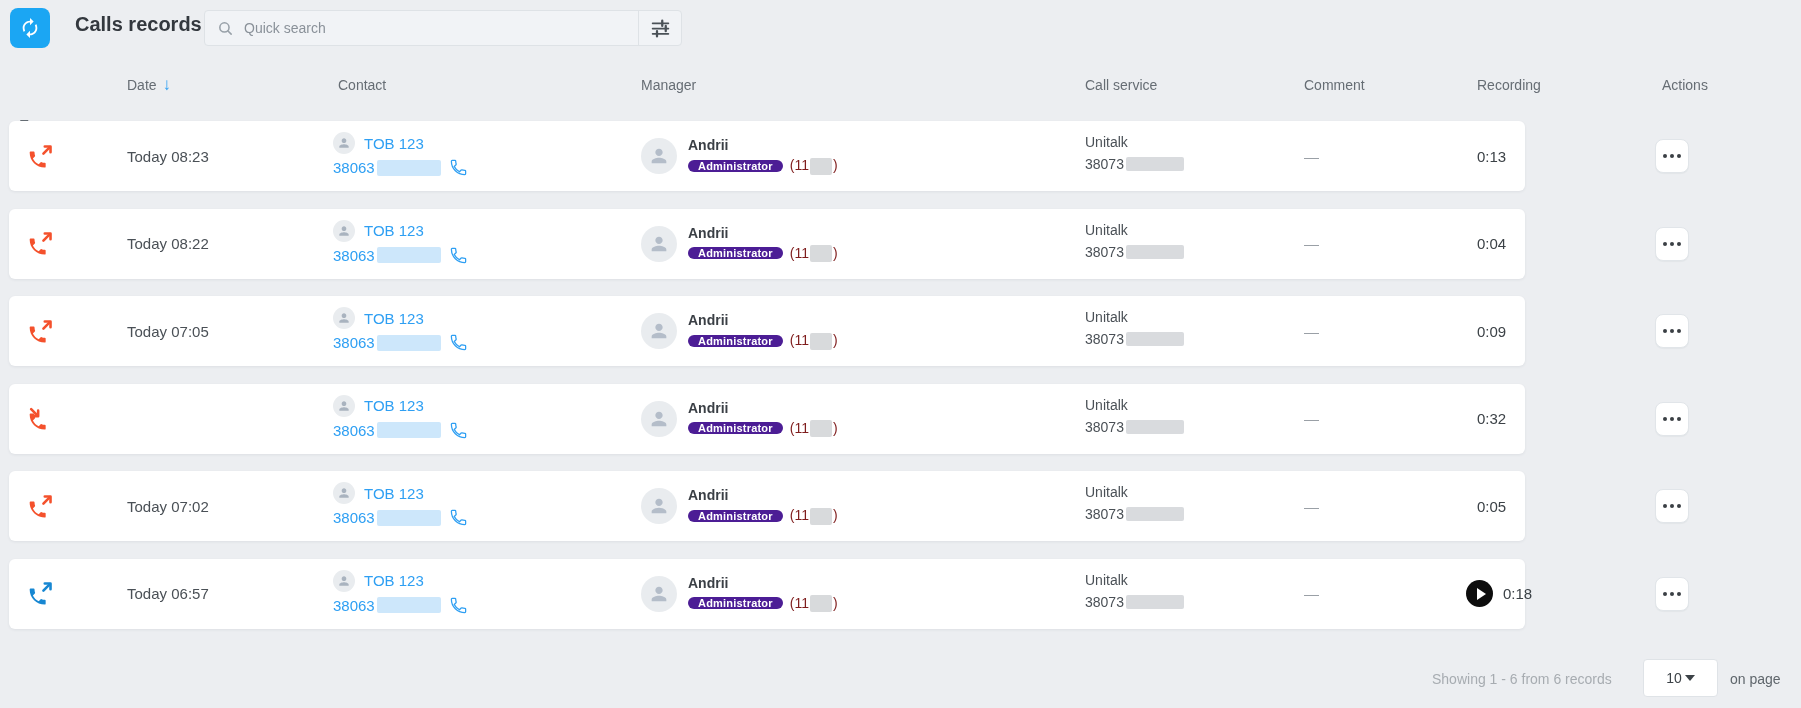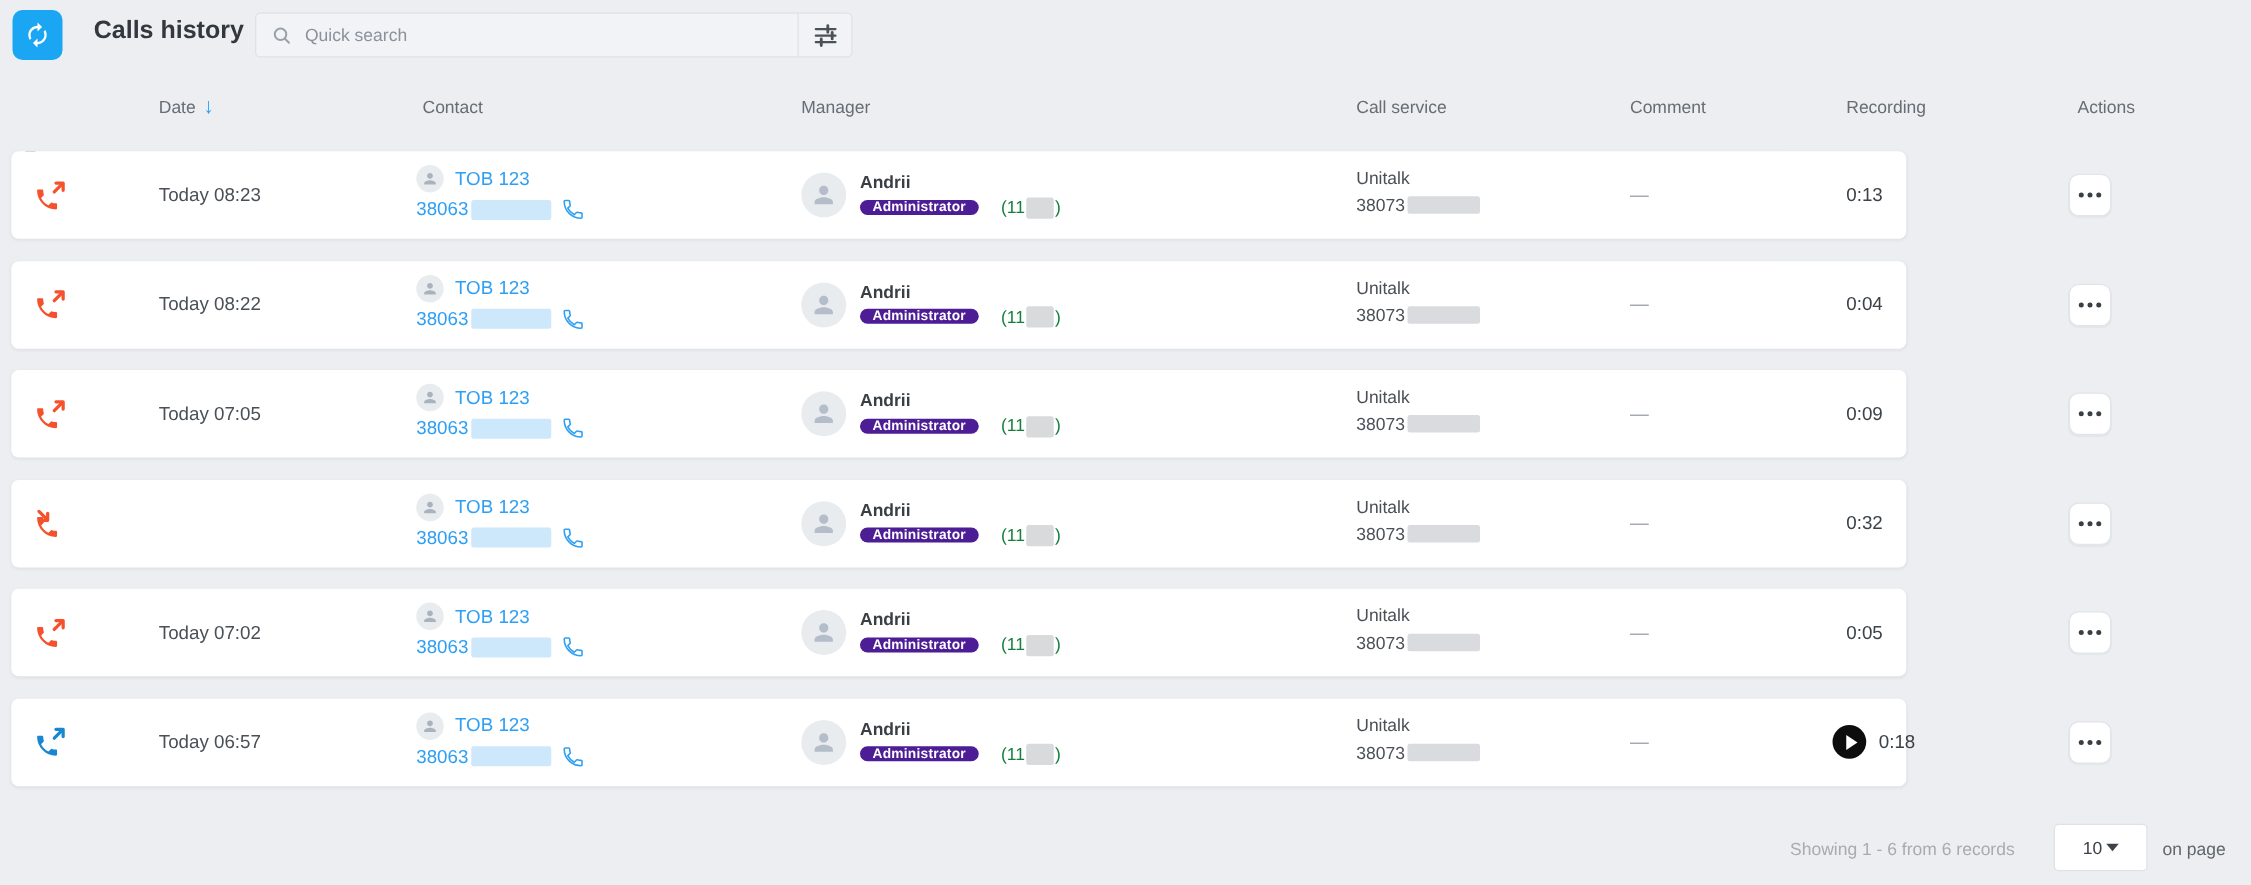--- a/index.html
+++ b/index.html
@@ -69,21 +69,21 @@
   .phone-link{margin-left:8px;display:inline-flex;cursor:pointer;color:#2e9ff3;}
 
   .cell-manager{left:632px;top:0;bottom:0;display:flex;align-items:center;}
   .manager-info{margin-left:11px;}
   .manager-name{font-size:14px;font-weight:bold;color:#3a3f45;}
   .manager-line2{margin-top:4px;display:flex;align-items:center;}
   .role-badge{
     background:#4c1d95;color:#ffffff;font-size:11px;font-weight:bold;
     padding:0 10px;border-radius:10px;letter-spacing:.2px;
   }
-  .manager-number{font-size:14px;color:#15803d;margin-left:18px;white-space:nowrap;}
+  .manager-number{font-size:14px;color:#7f1d1d;margin-left:7px;white-space:nowrap;}
 
   .cell-service{left:1076px;top:13px;font-size:14px;color:#4a5056;}
   .service-line2{margin-top:6px;display:flex;align-items:center;}
 
   .cell-comment{left:1295px;top:0;bottom:0;display:flex;align-items:center;font-size:15px;color:#9aa0a6;}
 
   .cell-recording{left:1457px;top:0;bottom:0;display:flex;align-items:center;}
   .cell-recording.no-play{padding-left:11px;}
   .play-button{
     width:27px;height:27px;border-radius:50%;background:#0d0d0d;border:none;cursor:pointer;
@@ -119,21 +119,21 @@
 </head>
 <body>
 
 <button class="abs refresh-btn">
   <span style="display:flex;">
     <svg width="22" height="22" viewBox="0 0 24 24" fill="#ffffff">
         <path d="M12 6v3l4-4-4-4v3c-4.42 0-8 3.58-8 8 0 1.57.46 3.03 1.24 4.26L6.7 14.8c-.45-.83-.7-1.79-.7-2.8 0-3.31 2.69-6 6-6zm6.76 1.74L17.3 9.2c.44.84.7 1.79.7 2.8 0 3.31-2.69 6-6 6v-3l-4 4 4 4v-3c4.42 0 8-3.58 8-8 0-1.57-.46-3.03-1.24-4.26z"></path>
       </svg>
   </span>
 </button>
-<div class="abs page-title">Calls history</div>
+<div class="abs page-title">Calls records</div>
 
 <div class="abs search-box">
   <span class="mag">
     <svg width="17" height="17" viewBox="0 0 24 24" fill="none" stroke="#98a0a8" stroke-width="2.2" stroke-linecap="round">
         <circle cx="10.5" cy="10.5" r="6.5"></circle>
         <path d="M15.5 15.5 L20 20"></path>
       </svg>
   </span>
   <input class="search-input" placeholder="Quick search" style="">
   <span class="search-divider"></span>

